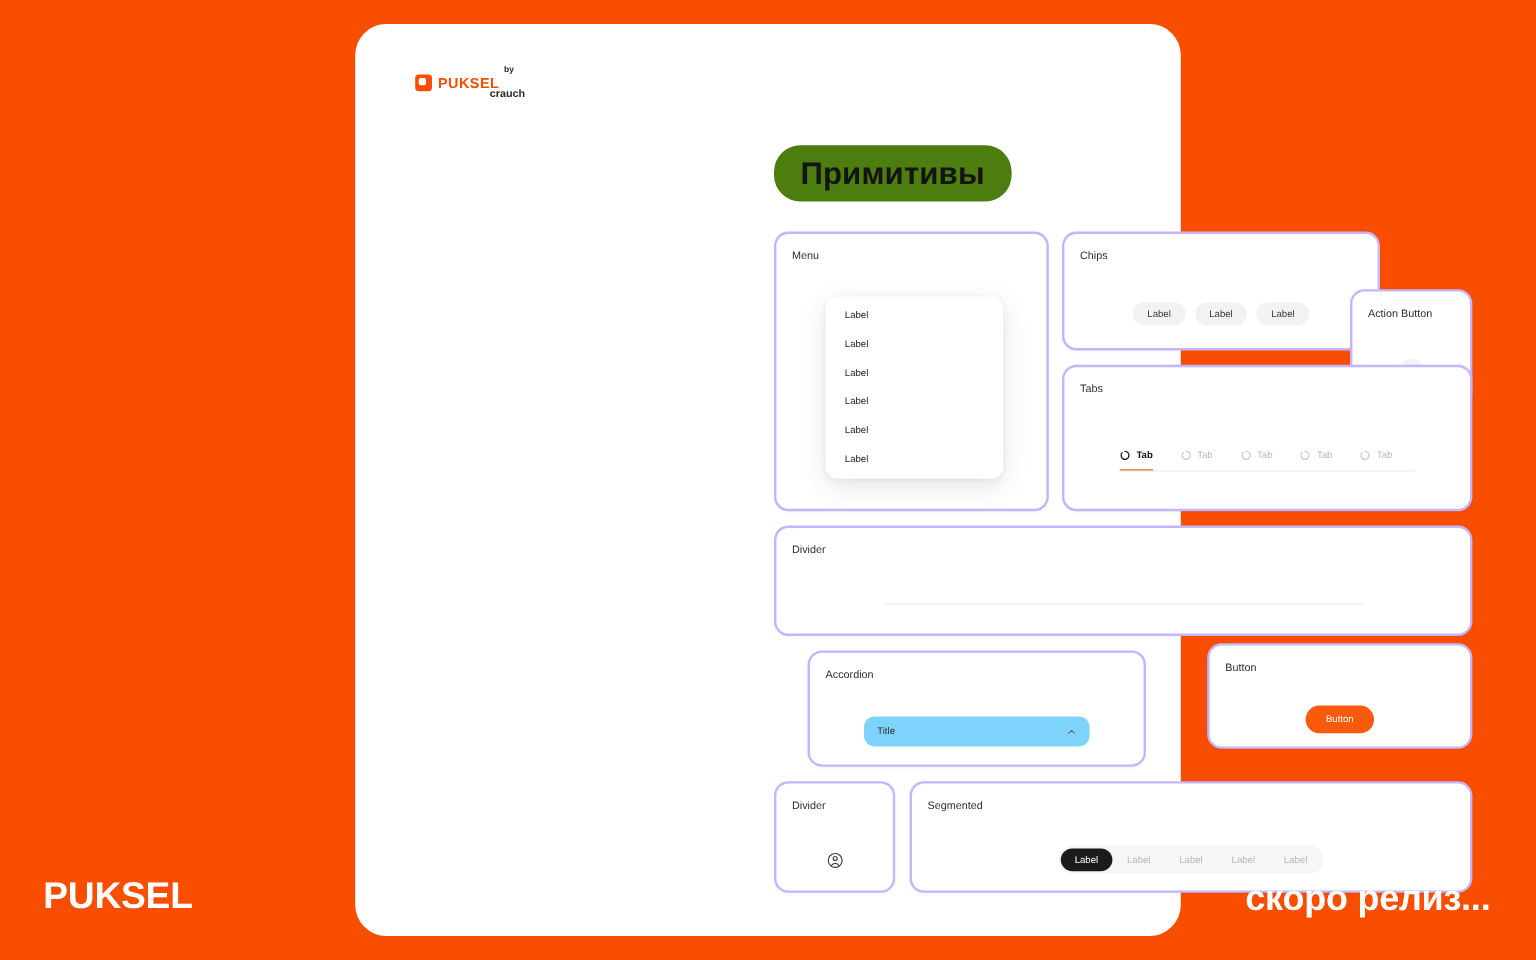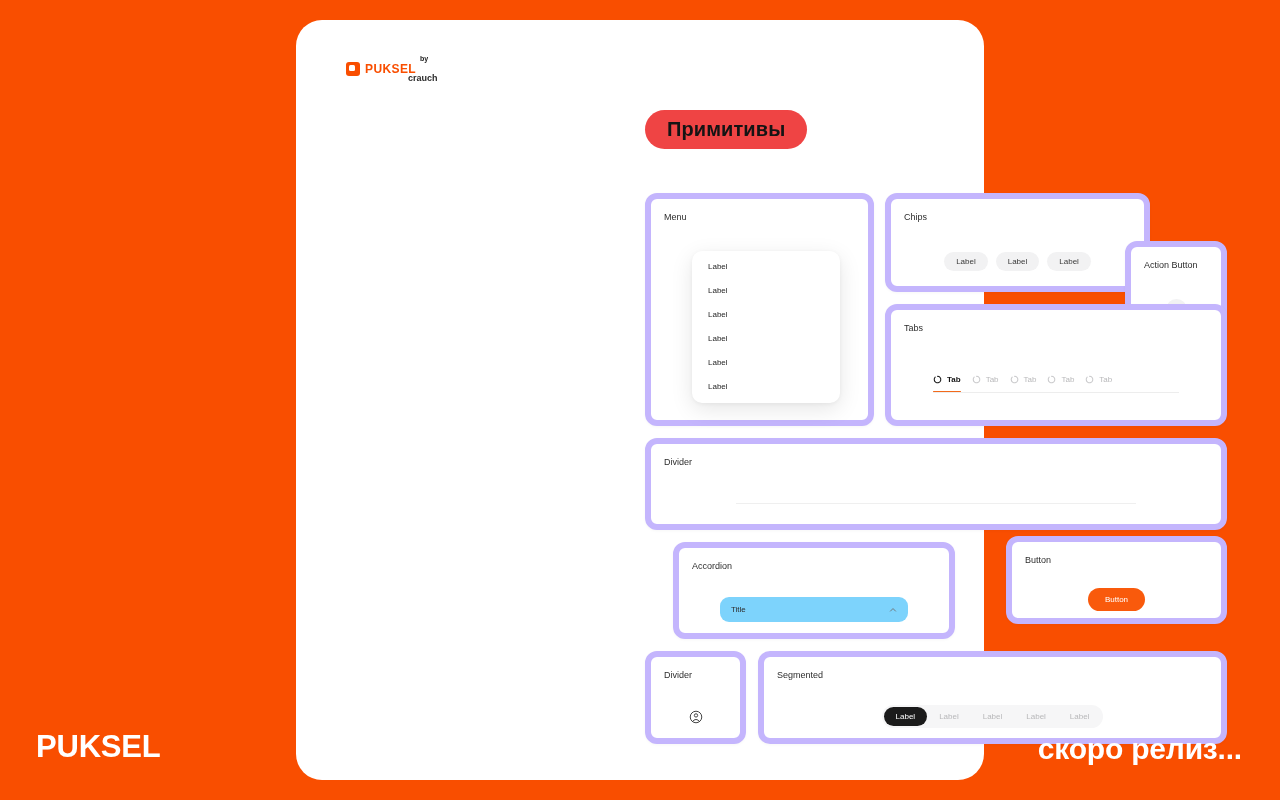--- a/index.html
+++ b/index.html
@@ -43,33 +43,33 @@
     line-height:1; margin-left:-1px; margin-bottom:6px;
   }
   .logo-crauch {
     font-size:9px; font-weight:bold; color:#2b2b2b;
     line-height:1; margin-left:-13px; margin-top:6px;
   }
   .logo-stack { display:flex; flex-direction:column; }
 
   
   .title-pill {
-    position:absolute; left:349px; top:90px;
+    position:absolute; left:349px; top:101px;
     padding:8px 22px;
-    background:#ef4444;
+    background:#4d7c0f;
     border-radius:22px;
-    font-size:20px; font-weight:bold; color:#141414;
+    font-size:26px; font-weight:bold; color:#141414;
     letter-spacing:.1px;
   }
 
   
   .card {
     position:absolute;
     background:#ffffff;
-    border:6px solid #c4b5fd;
+    border:2px solid #c4b5fd;
     border-radius:12px;
     box-shadow:0 1px 3px rgba(0,0,0,0.035);
   }
   .card-title {
     position:absolute; left:13px; top:13px;
     font-size:9px; color:#2d2d2d;
   }
   .card-body {
     position:absolute; left:0; right:0; top:38px; bottom:0;
     display:flex; align-items:center; justify-content:center;
@@ -111,21 +111,21 @@
   
   .action-btn {
     width:21px; height:21px; border-radius:50%;
     background:#F2F2F3;
     display:flex; align-items:center; justify-content:center;
   }
   .action-btn svg { width:8px; height:8px; }
 
   
   .tabs-wrap { width:246px; }
-  .tabs-row { display:flex; gap:11px; align-items:center;text-align:center; }
+  .tabs-row { display:flex; gap:23px; align-items:center;text-align:center; }
   .tab {
     display:flex; align-items:center; gap:5px;
     padding-bottom:8px; position:relative;
   }
   .tab-label { font-size:8px; color:#B9B9BB; }
   .tab.active .tab-label { color:#141414; font-weight:bold; }
   .tab svg { width:9px; height:9px; display:block; }
   .tab .arc { stroke:#C9C9CB; }
   .tab.active .arc { stroke:#141414; }
   .tab.active::after {

